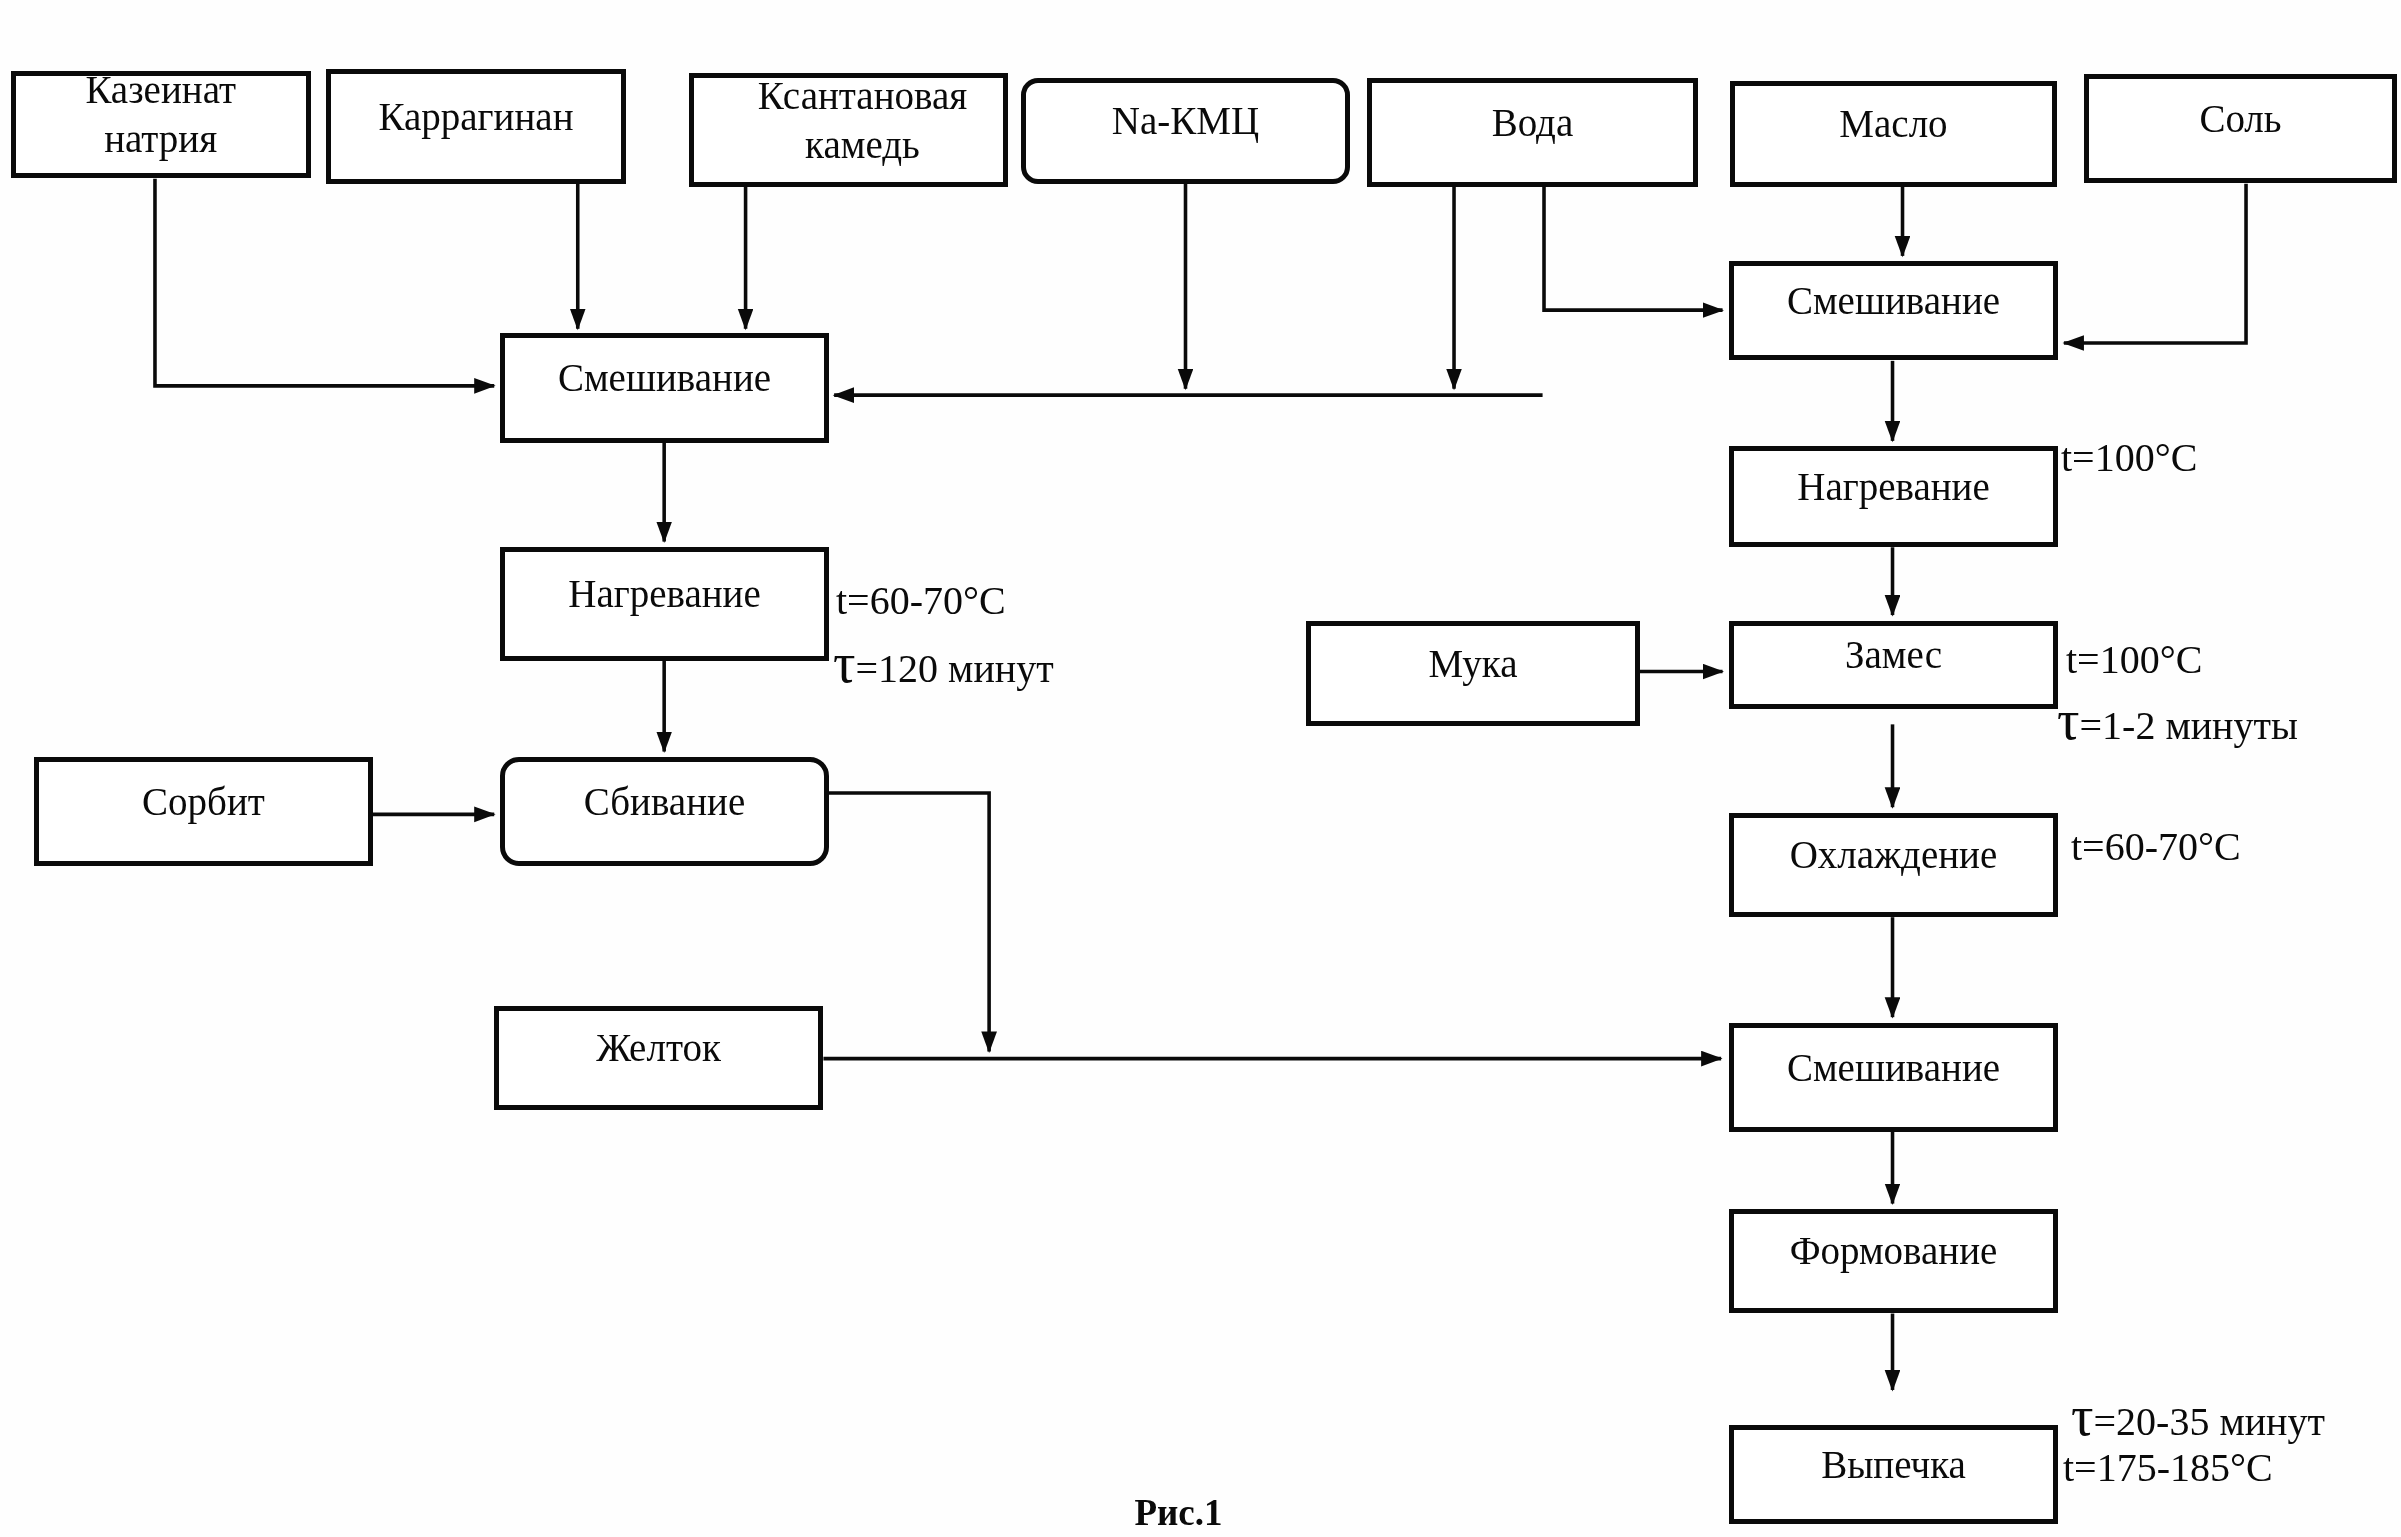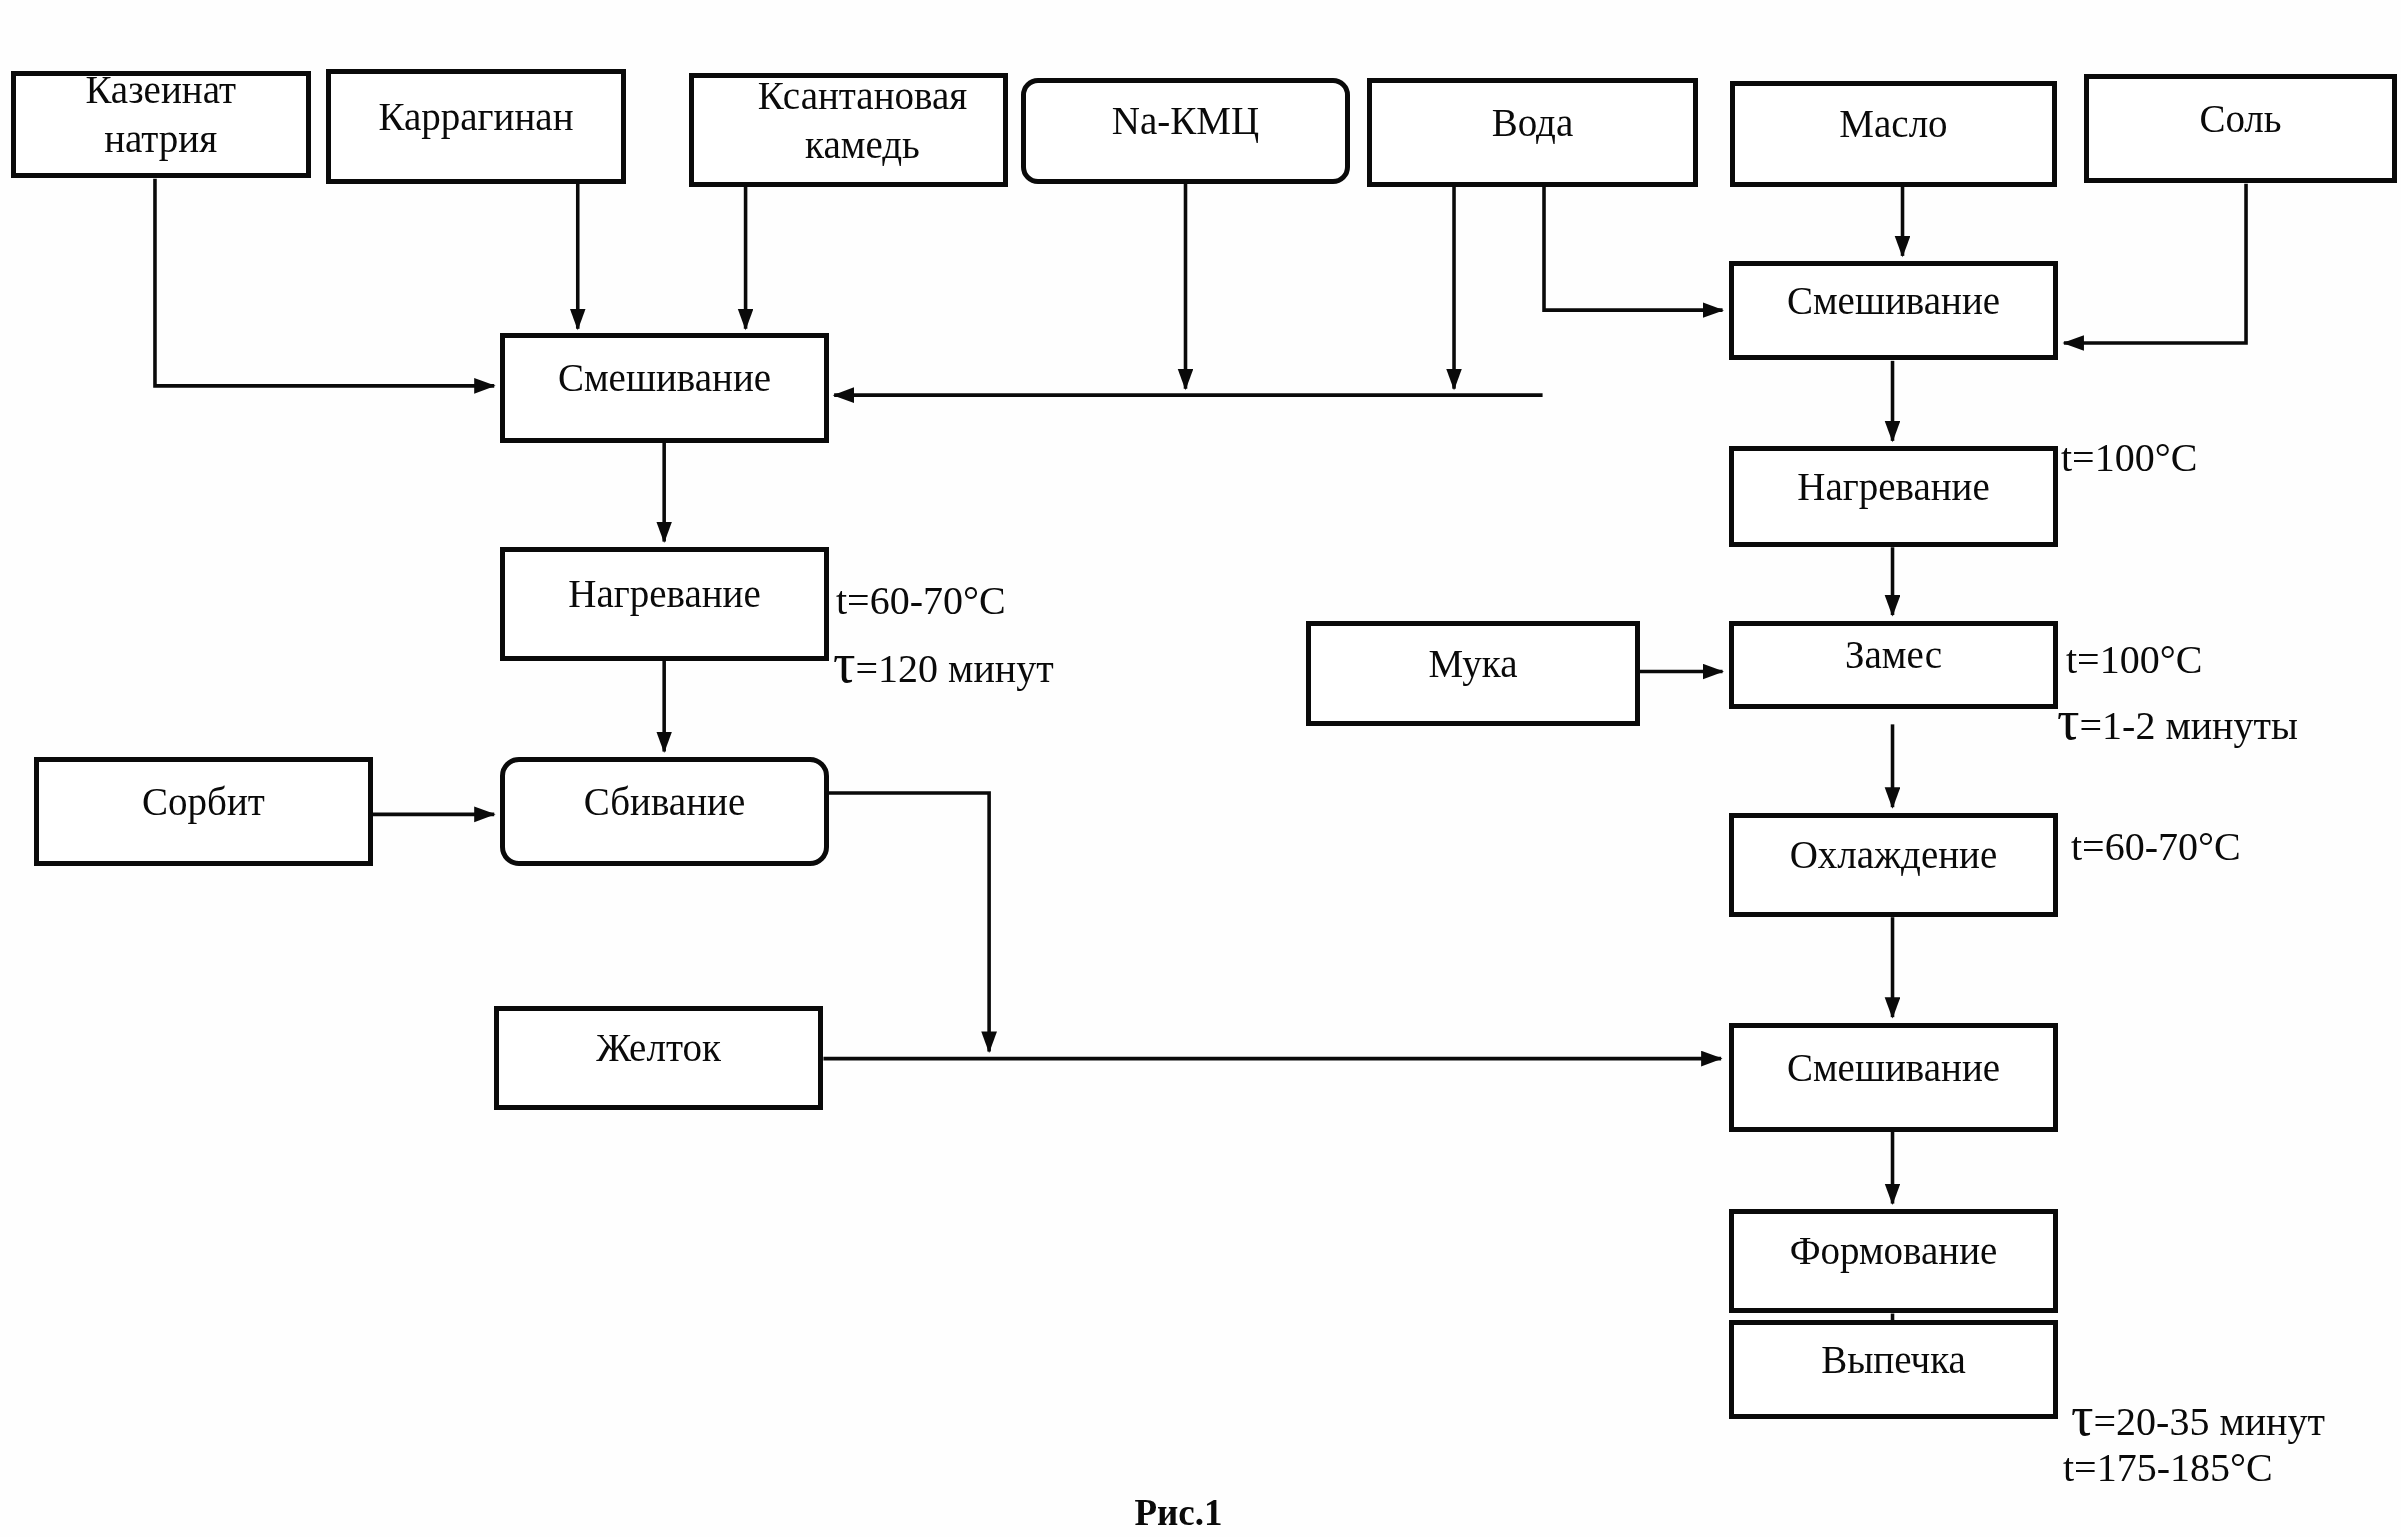--- a/index.html
+++ b/index.html
@@ -87,21 +87,21 @@
       <div class="node" style="left: 34px; top: 757px; width: 339px; height: 109px;">Сорбит</div>
       <div class="node" style="left: 500px; top: 757px; width: 329px; height: 109px; border-radius: 19px;">Сбивание</div>
       <div class="node" style="left: 494px; top: 1006px; width: 329px; height: 104px;">Желток</div>
       <div class="node" style="left: 1729px; top: 261px; width: 329px; height: 99px;">Смешивание</div>
       <div class="node" style="left: 1729px; top: 446px; width: 329px; height: 101px;">Нагревание</div>
       <div class="node" style="left: 1306px; top: 621px; width: 334px; height: 105px;">Мука</div>
       <div class="node" style="left: 1729px; top: 621px; width: 329px; height: 88px;">Замес</div>
       <div class="node" style="left: 1729px; top: 813px; width: 329px; height: 104px;">Охлаждение</div>
       <div class="node" style="left: 1729px; top: 1023px; width: 329px; height: 109px;">Смешивание</div>
       <div class="node" style="left: 1729px; top: 1209px; width: 329px; height: 104px;">Формование</div>
-      <div class="node" style="left: 1729px; top: 1320px; width: 329px; height: 99px;">Выпечка</div>
+      <div class="node" style="left: 1729px; top: 1425px; width: 329px; height: 99px;">Выпечка</div>
     </div>
   <div id="annotations">
       <div class="annotation" style="left: 836px; top: 580px;">t=60-70°C</div>
       <div class="annotation tau" style="left: 833px; top: 634px;">τ=120 минут</div>
       <div class="annotation" style="left: 2061px; top: 437px;">t=100°C</div>
       <div class="annotation" style="left: 2066px; top: 639px;">t=100°C</div>
       <div class="annotation tau" style="left: 2057px; top: 691px;">τ=1-2 минуты</div>
       <div class="annotation" style="left: 2071px; top: 826px;">t=60-70°C</div>
       <div class="annotation tau" style="left: 2071px; top: 1387px;">τ=20-35 минут</div>
       <div class="annotation" style="left: 2063px; top: 1447px;">t=175-185°C</div>

